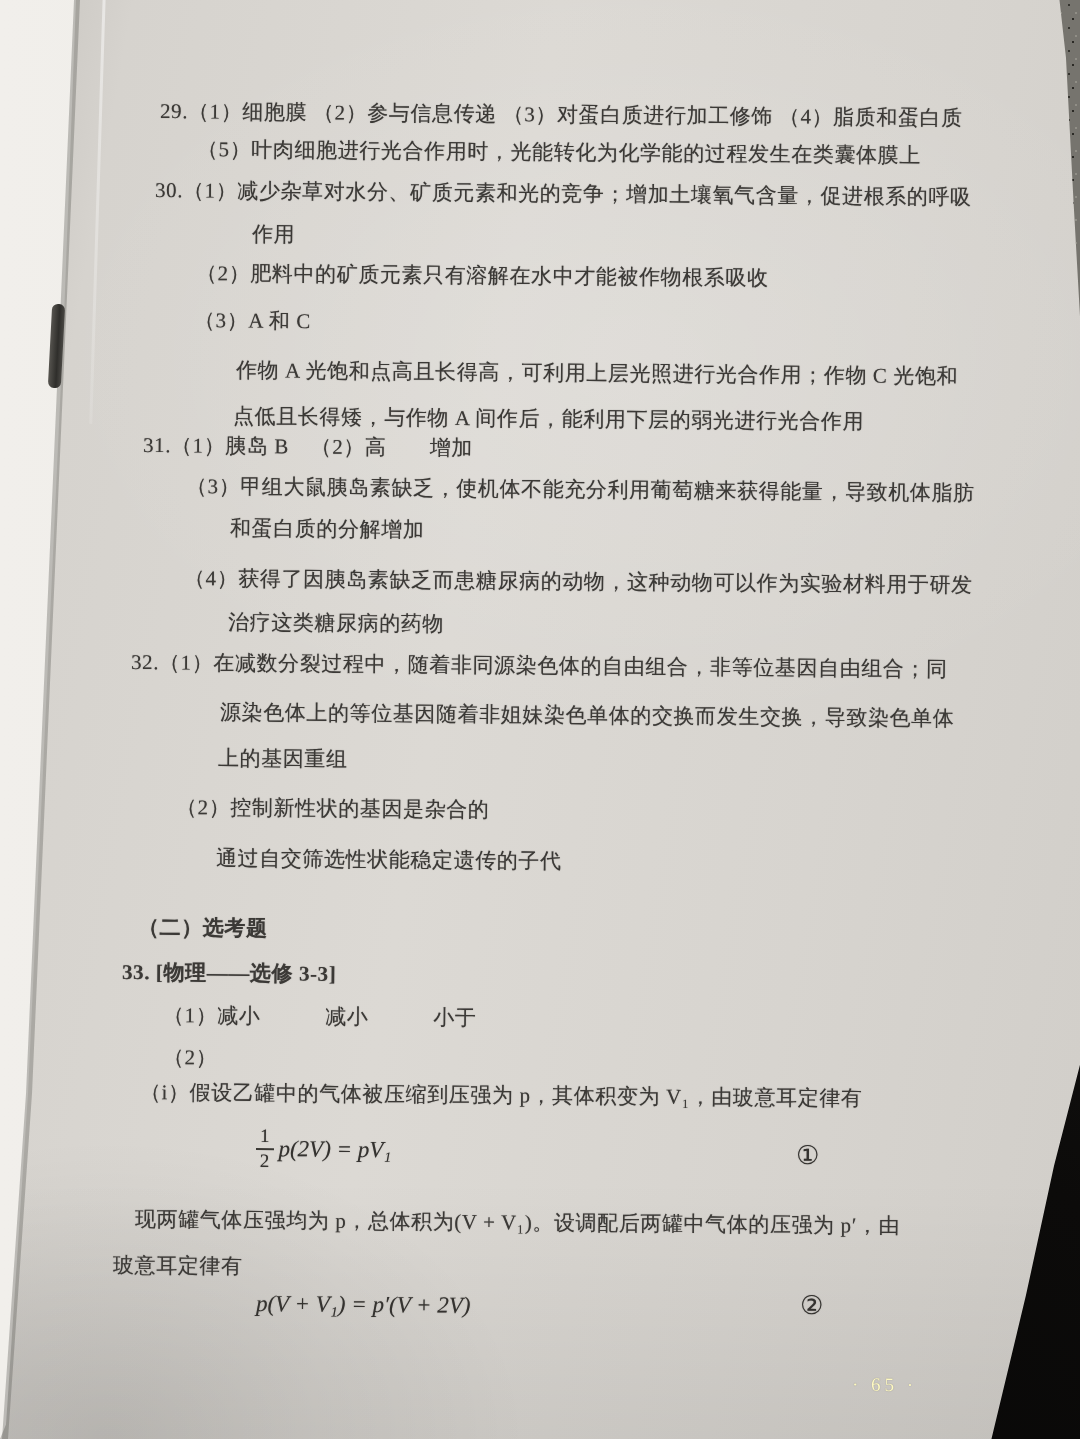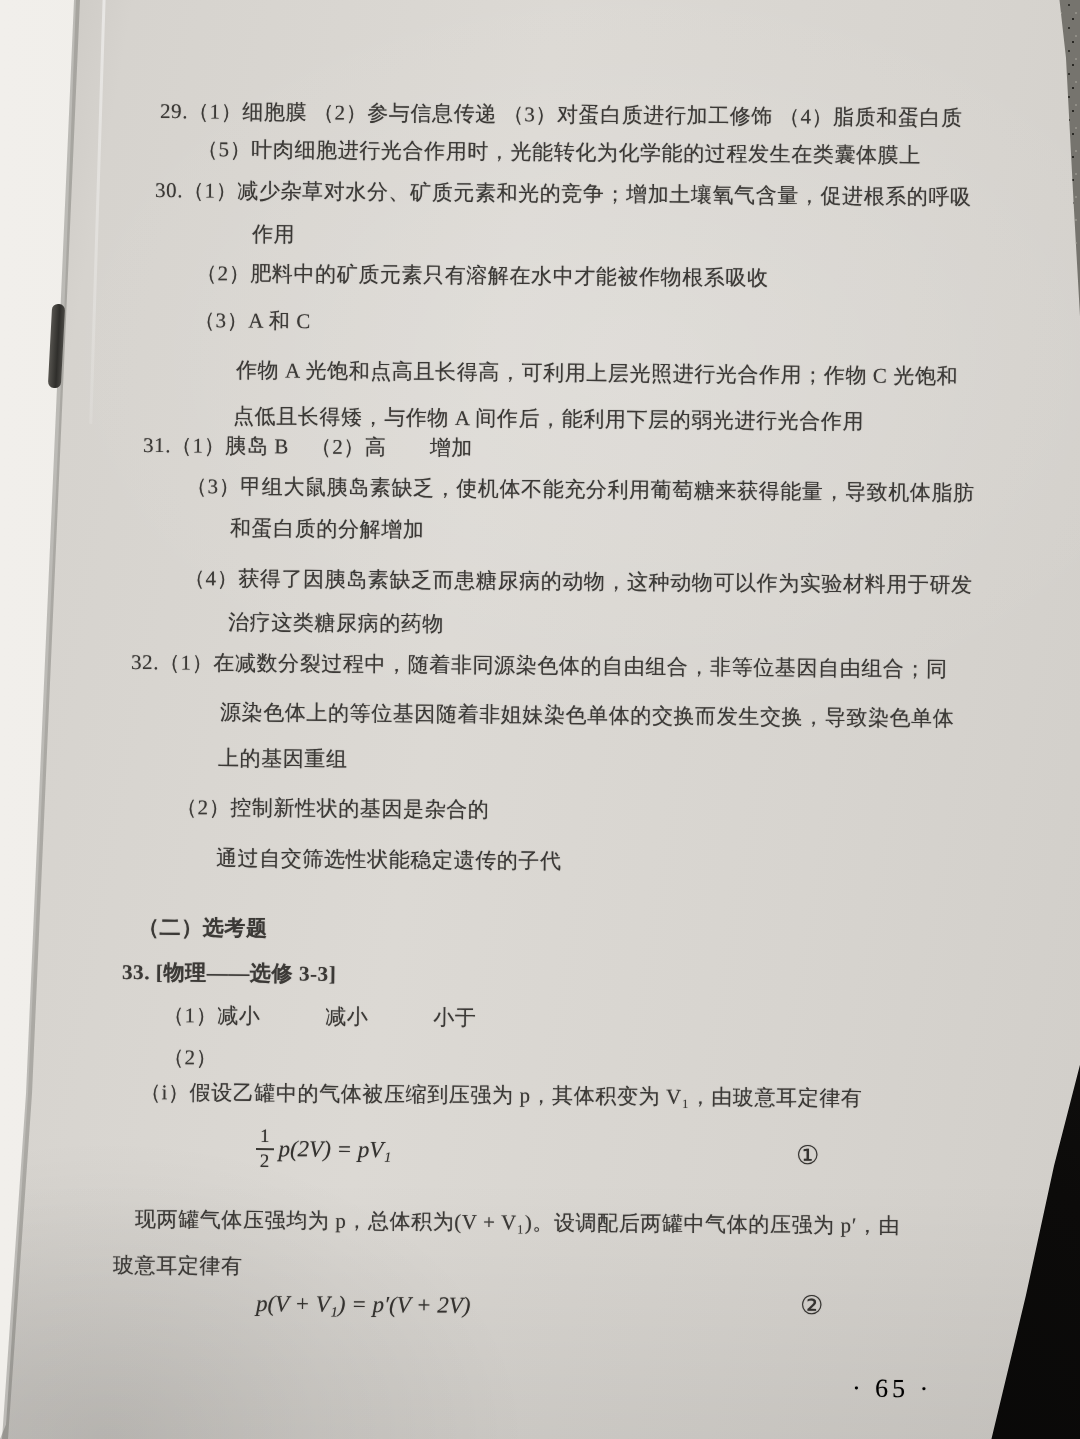--- a/index.html
+++ b/index.html
@@ -44,21 +44,21 @@
   .bold{font-weight:700;}
   .formula{position:absolute;display:flex;align-items:center;gap:5px;white-space:pre;
     font-style:italic;font-size:23px;color:#34322f;transform:rotate(0.5deg);transform-origin:0 50%;
     text-shadow:0 0 1px rgba(52,50,47,0.5);}
   .frac{display:inline-flex;flex-direction:column;align-items:center;
     font-size:19px;line-height:1.08;font-style:normal;}
   .frac .num{border-bottom:2px solid #3a3834;padding:0 4px 1px;}
   .frac .den{padding-top:1px;}
   .tag{position:absolute;font-style:normal;font-size:26px;color:#34322f;
     transform:rotate(0.5deg);text-shadow:0 0 1px rgba(52,50,47,0.5);}
-  .pagenum{position:absolute;font-size:26px;letter-spacing:4px;color:#000000;
+  .pagenum{position:absolute;font-size:19px;letter-spacing:4px;color:#fef9c3;
     transform:rotate(0.6deg);text-shadow:0 0 1px rgba(59,57,54,0.5);}
 </style>
 </head>
 <body>
 
 <div class="photo">
   <div class="page"></div>
   <div class="left-edge"></div>
   <div class="edge-line"></div>
   <div class="crease"></div>

